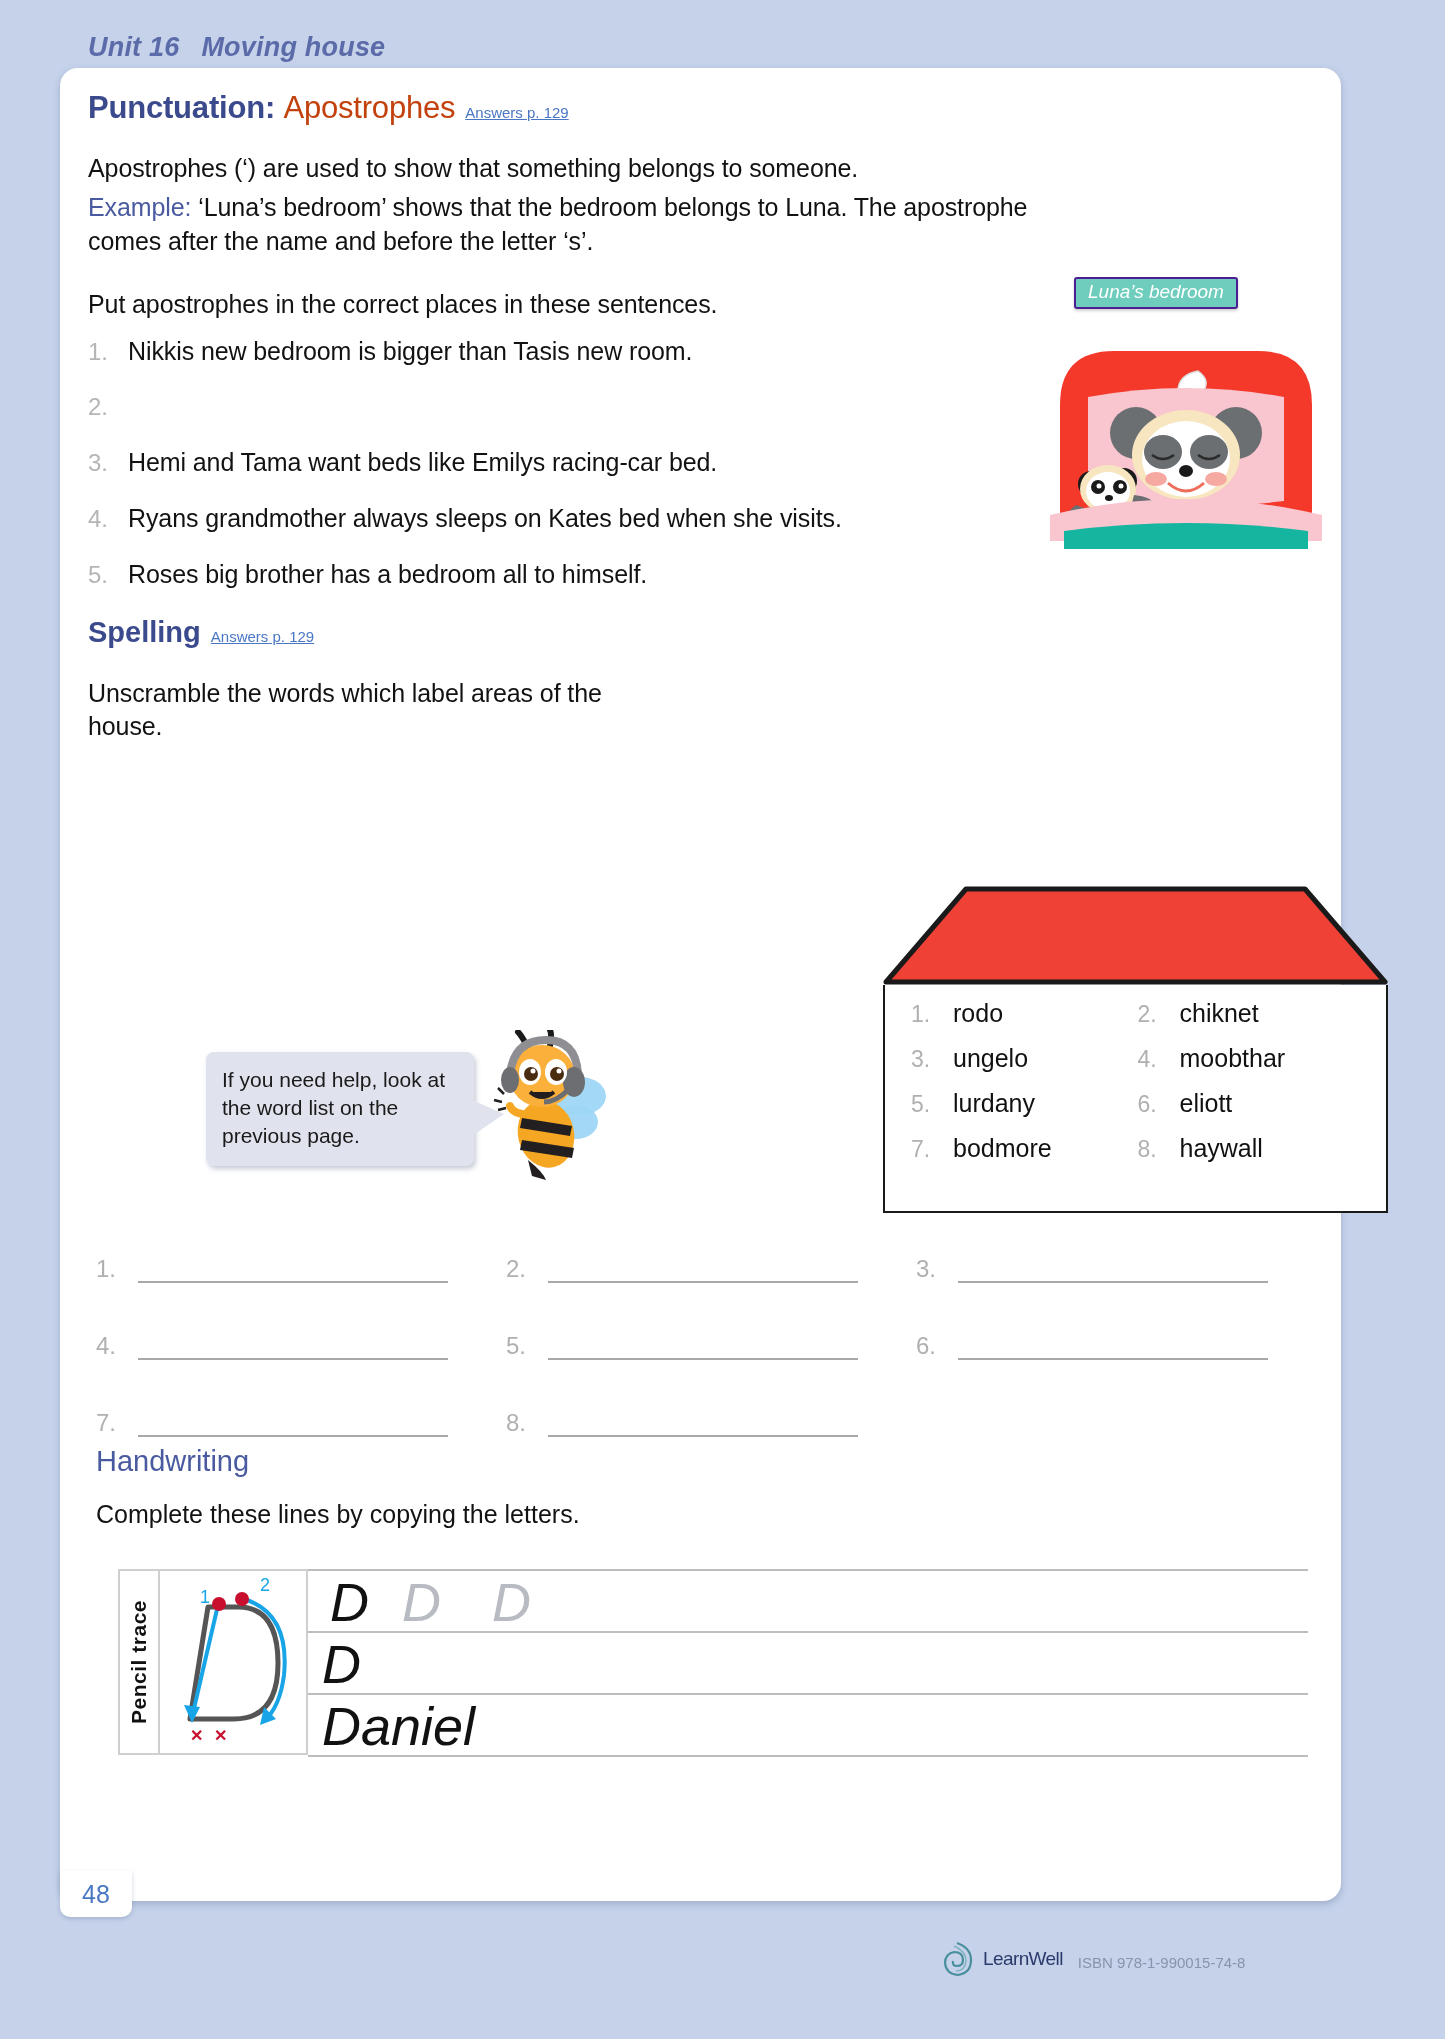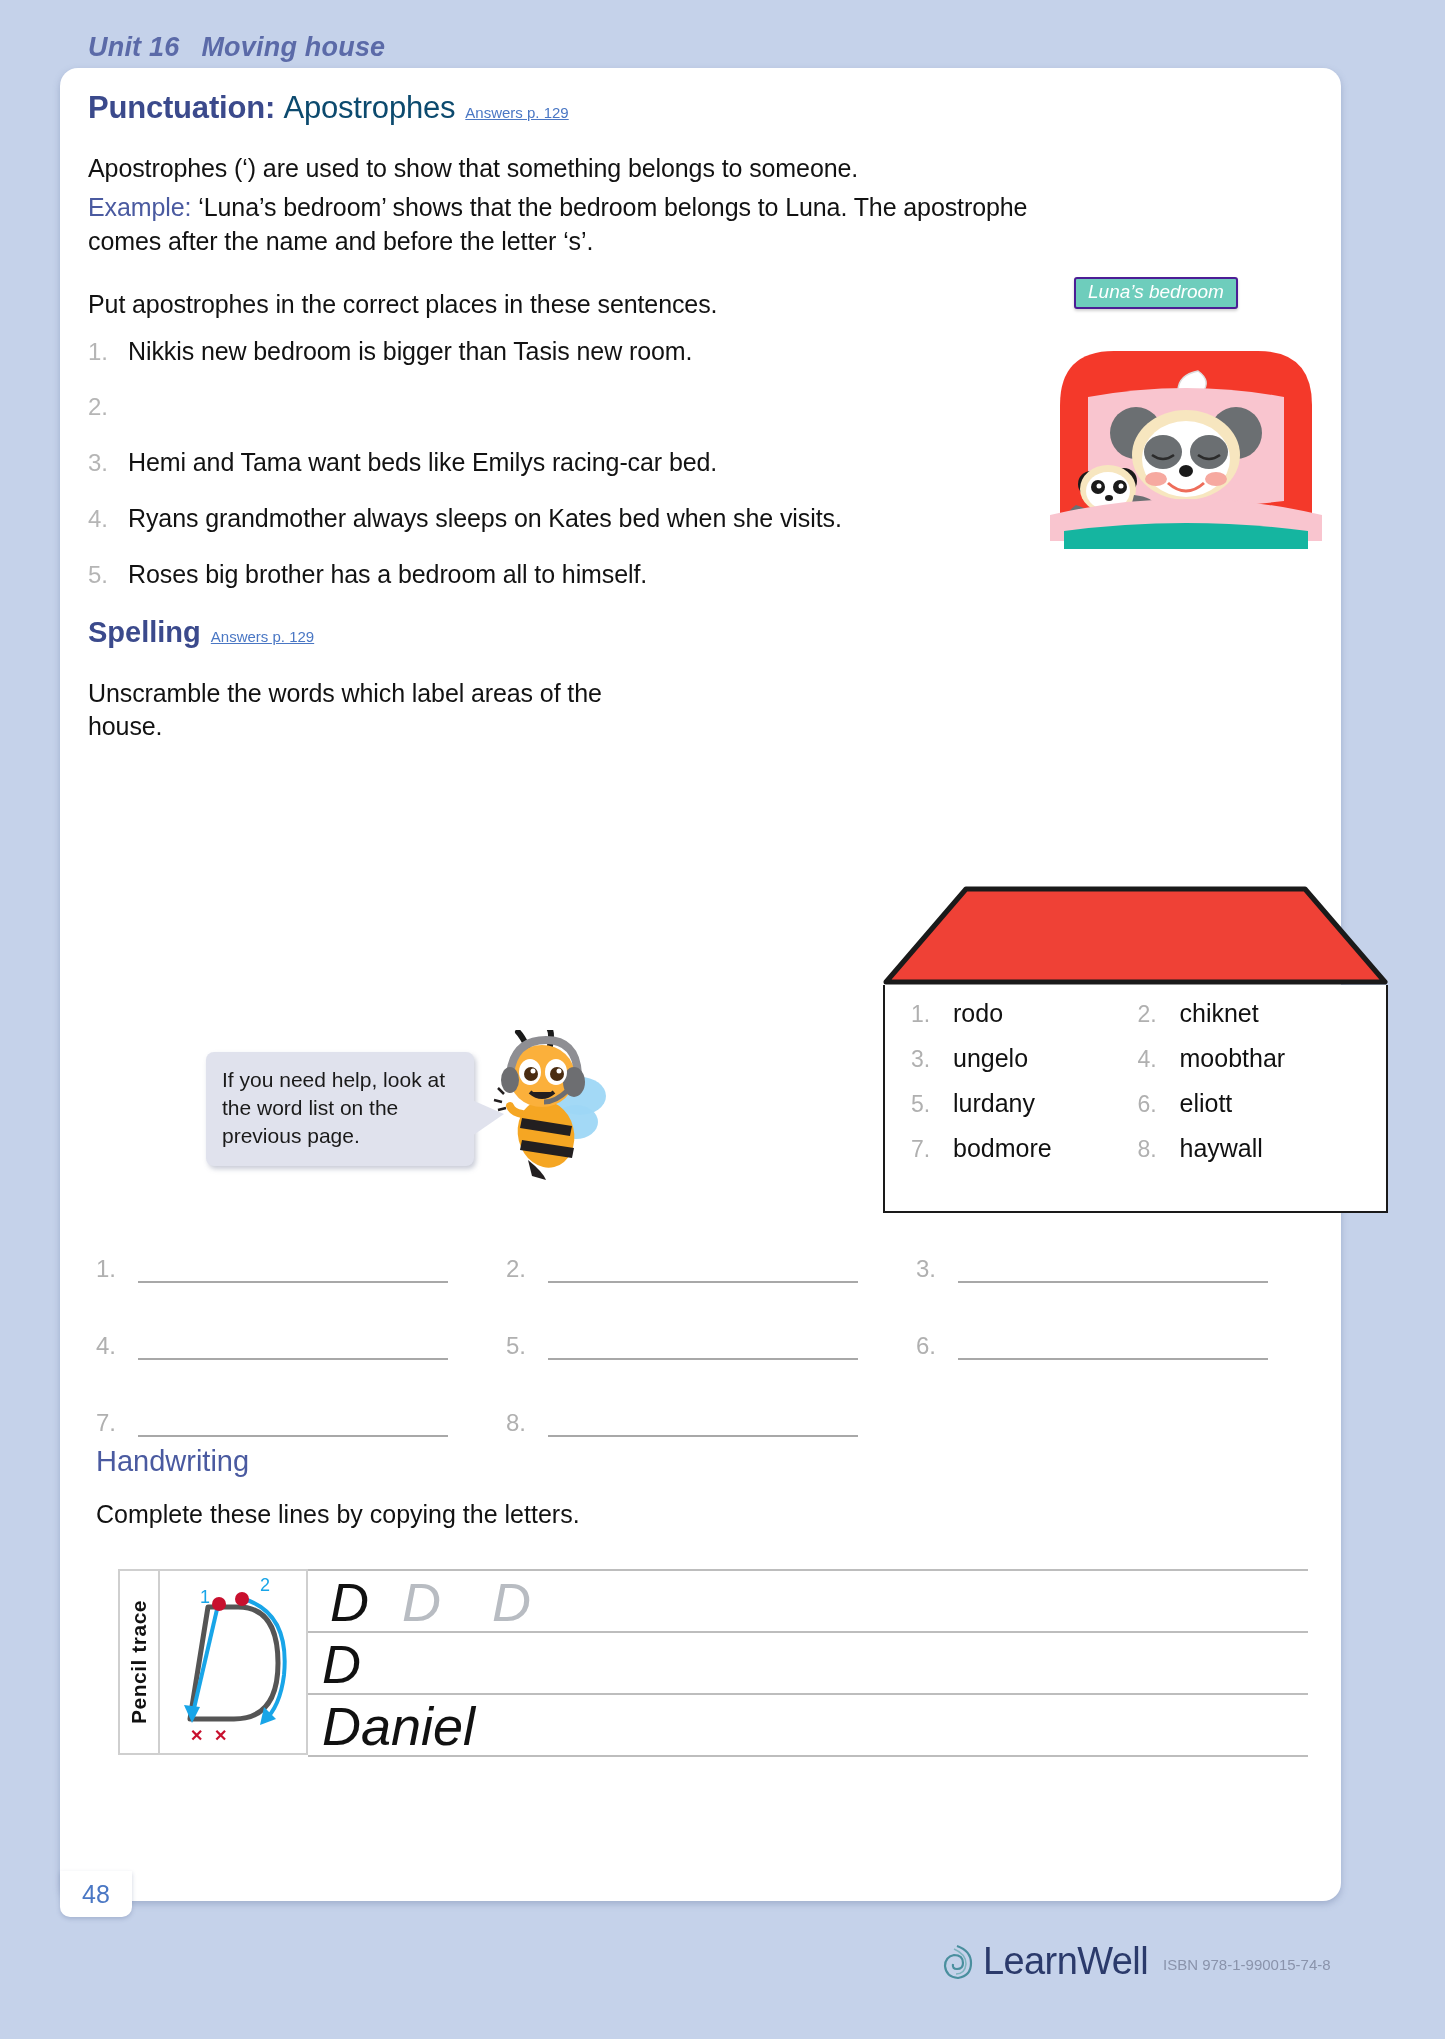--- a/index.html
+++ b/index.html
@@ -53,21 +53,21 @@
     align-items: baseline;
     gap: 10px;
   }
   .sec-head-punct {
     font-size: 31px;
     font-weight: bold;
     color: #3b4a8c;
     letter-spacing: -0.2px;
   }
   .sec-head-punct .light {
-    color: #0c4a6e;
+    color: #c2410c;
     font-weight: normal;
   }
   .sec-head-spelling {
     font-size: 29px;
     font-weight: bold;
     color: #3b4a8c;
   }
   .sec-head-hand {
     font-size: 29px;
     font-weight: normal;
@@ -286,21 +286,21 @@
   }
   .brand {
     position: absolute;
     left: 940px;
     top: 1940px;
     display: flex;
     align-items: center;
     gap: 9px;
   }
   .brand-name {
-    font-size: 38px;
+    font-size: 19px;
     color: #2b3a6b;
     letter-spacing: -0.6px;
   }
   .isbn {
     font-size: 15px;
     color: #8a93ab;
     margin-left: 6px;
     align-self: center;
     padding-top: 6px;
   }

